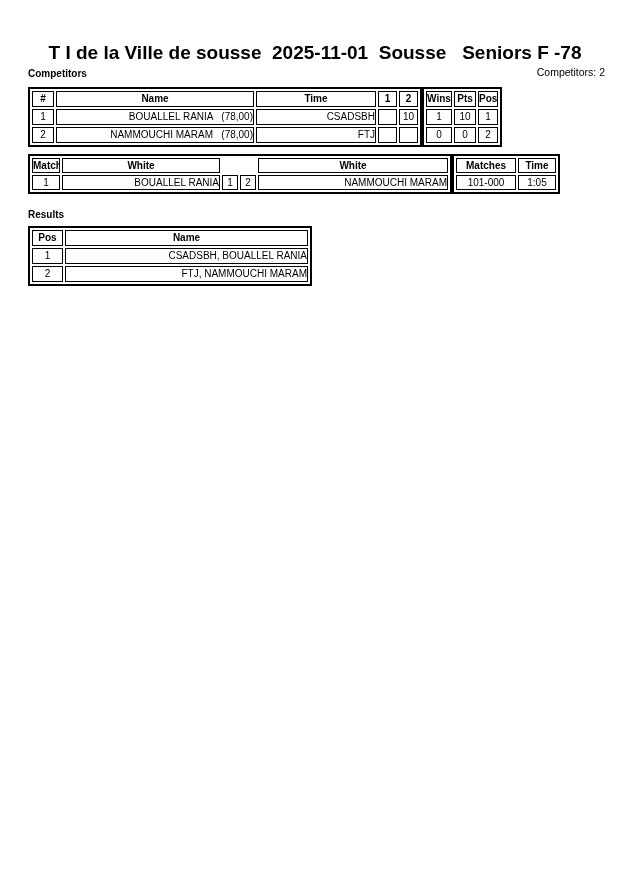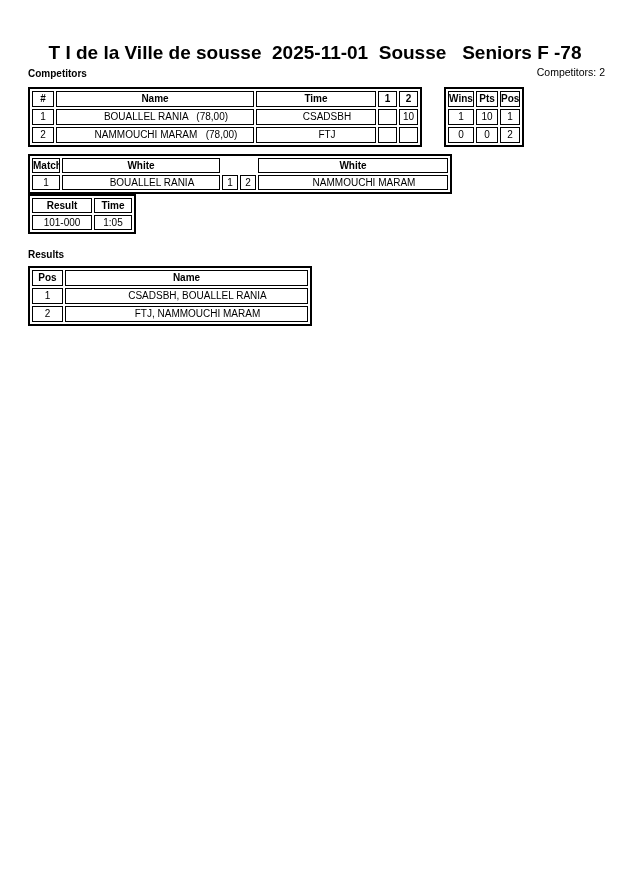--- a/index.html
+++ b/index.html
@@ -32,21 +32,21 @@
   .count-label {
     position: absolute;
     top: 66px; right: 25px;
     font-size: 10.5px;
     line-height: 13px;
     font-weight: normal;
   }
 
   .tables-row { display: flex; align-items: flex-start; margin-left: 28px; }
   .competitors-row { margin-top: 7px; }
-  .matches-row     { margin-top: 7px; flex-direction: column; }
+  .matches-row     { margin-top: 7px; }
   .results-row     { margin-top: 5px; }
 
   table {
     border-collapse: separate;
     border-spacing: 2px;
     border: 2px solid #000;
     table-layout: fixed;
     empty-cells: show;
   }
   th, td {
@@ -54,28 +54,28 @@
     border: 1px solid #000;
     font-size: 10px;
     line-height: 12px;
     vertical-align: middle;
     text-align: center;
     padding: 0;
     overflow: hidden;
     white-space: pre;
   }
   th { font-weight: bold; }
-  td.txt { text-align: center; padding-left: 22px; }
+  td.txt { text-align: right; padding-left: 22px; }
 
   .t-comp  th, .t-comp  td { height: 16px; }
   .t-match th, .t-match td { height: 15px; }
   .t-res   th, .t-res   td { height: 16px; }
 
   .t-comp-a { width: 394px; }
-  .t-comp-b { width: 80px; margin-left: 22px; }
+  .t-comp-b { width: 80px; }
   .t-match-a { width: 424px; }
   .t-match-b { width: 108px; }
   .t-res { width: 284px; }
 
   th.hollow { border: none; }
 </style>
 </head>
 <body>
 
 <div class="page">
@@ -172,21 +172,21 @@
       </tr>
     </tbody>
       </table>
     <table class="t-match t-match-b">
       <colgroup>
           <col style="width:60px">
           <col style="width:38px">
         </colgroup>
       <tbody>
           <tr>
-        <th>Result</th>
+        <th>Matches</th>
         <th>Time</th>
       </tr>
       <tr>
         <td>101-000</td>
         <td>1:05</td>
       </tr>
     </tbody>
       </table>
   </div>
 

